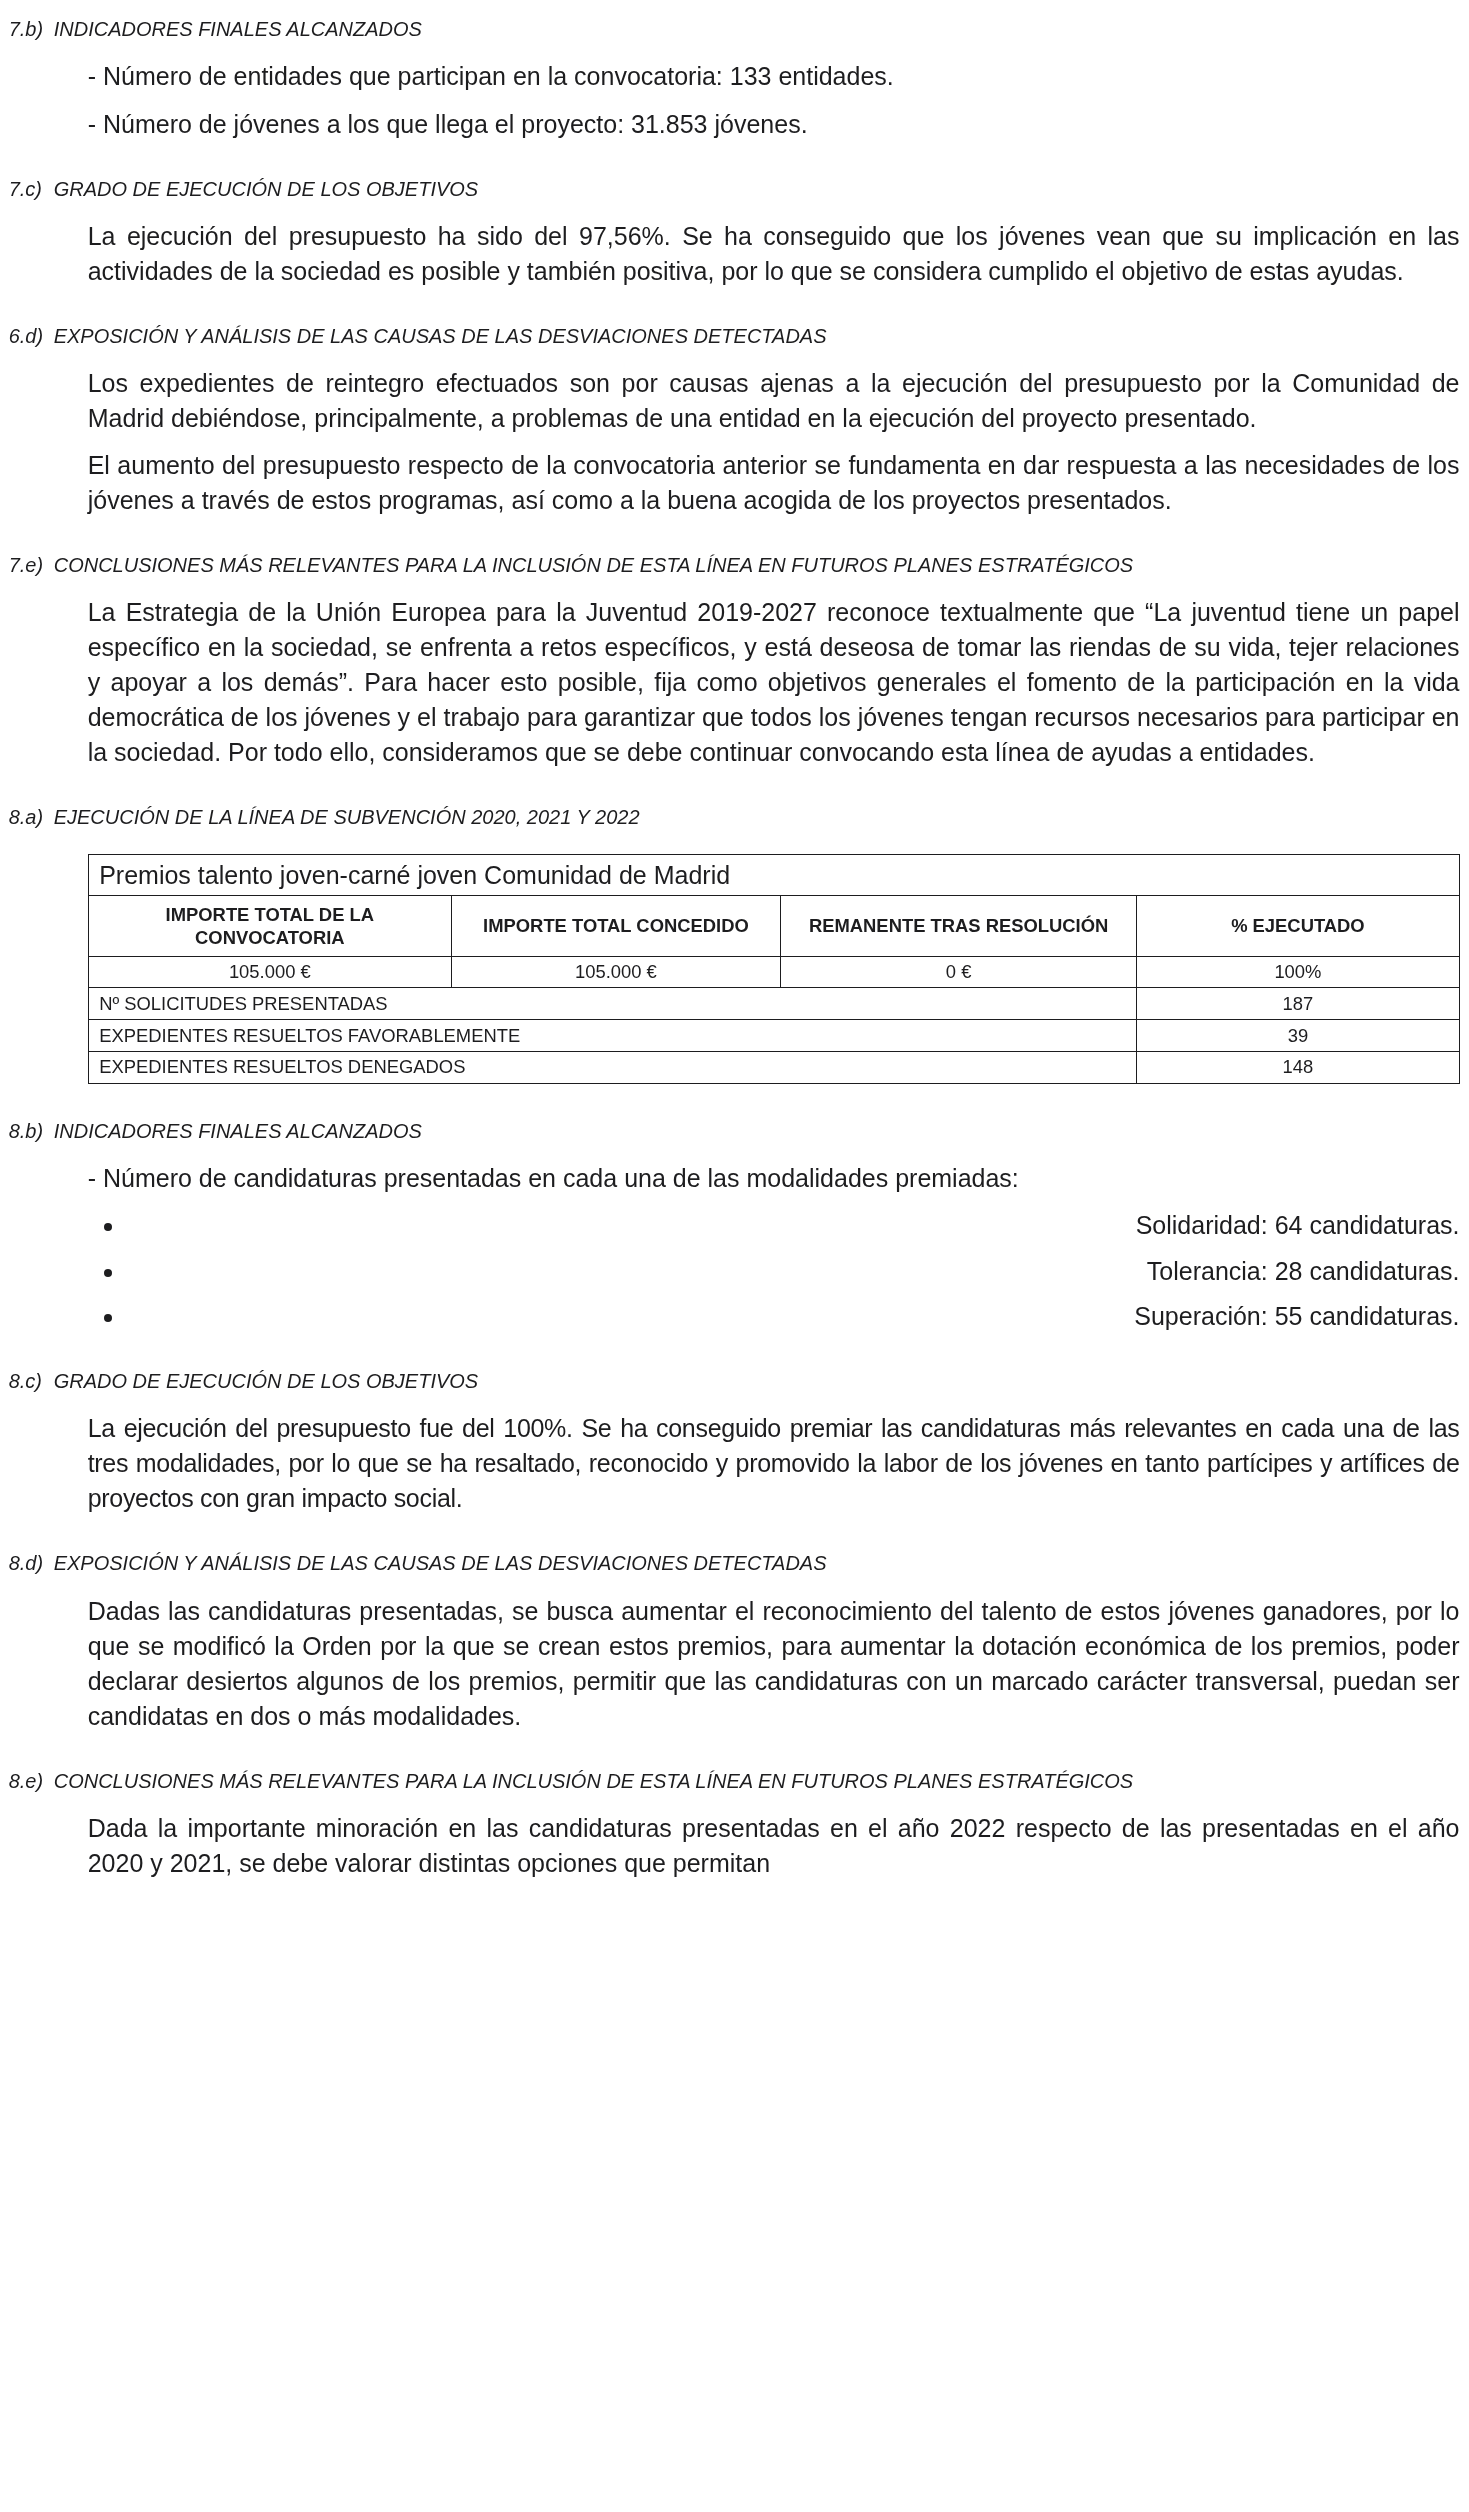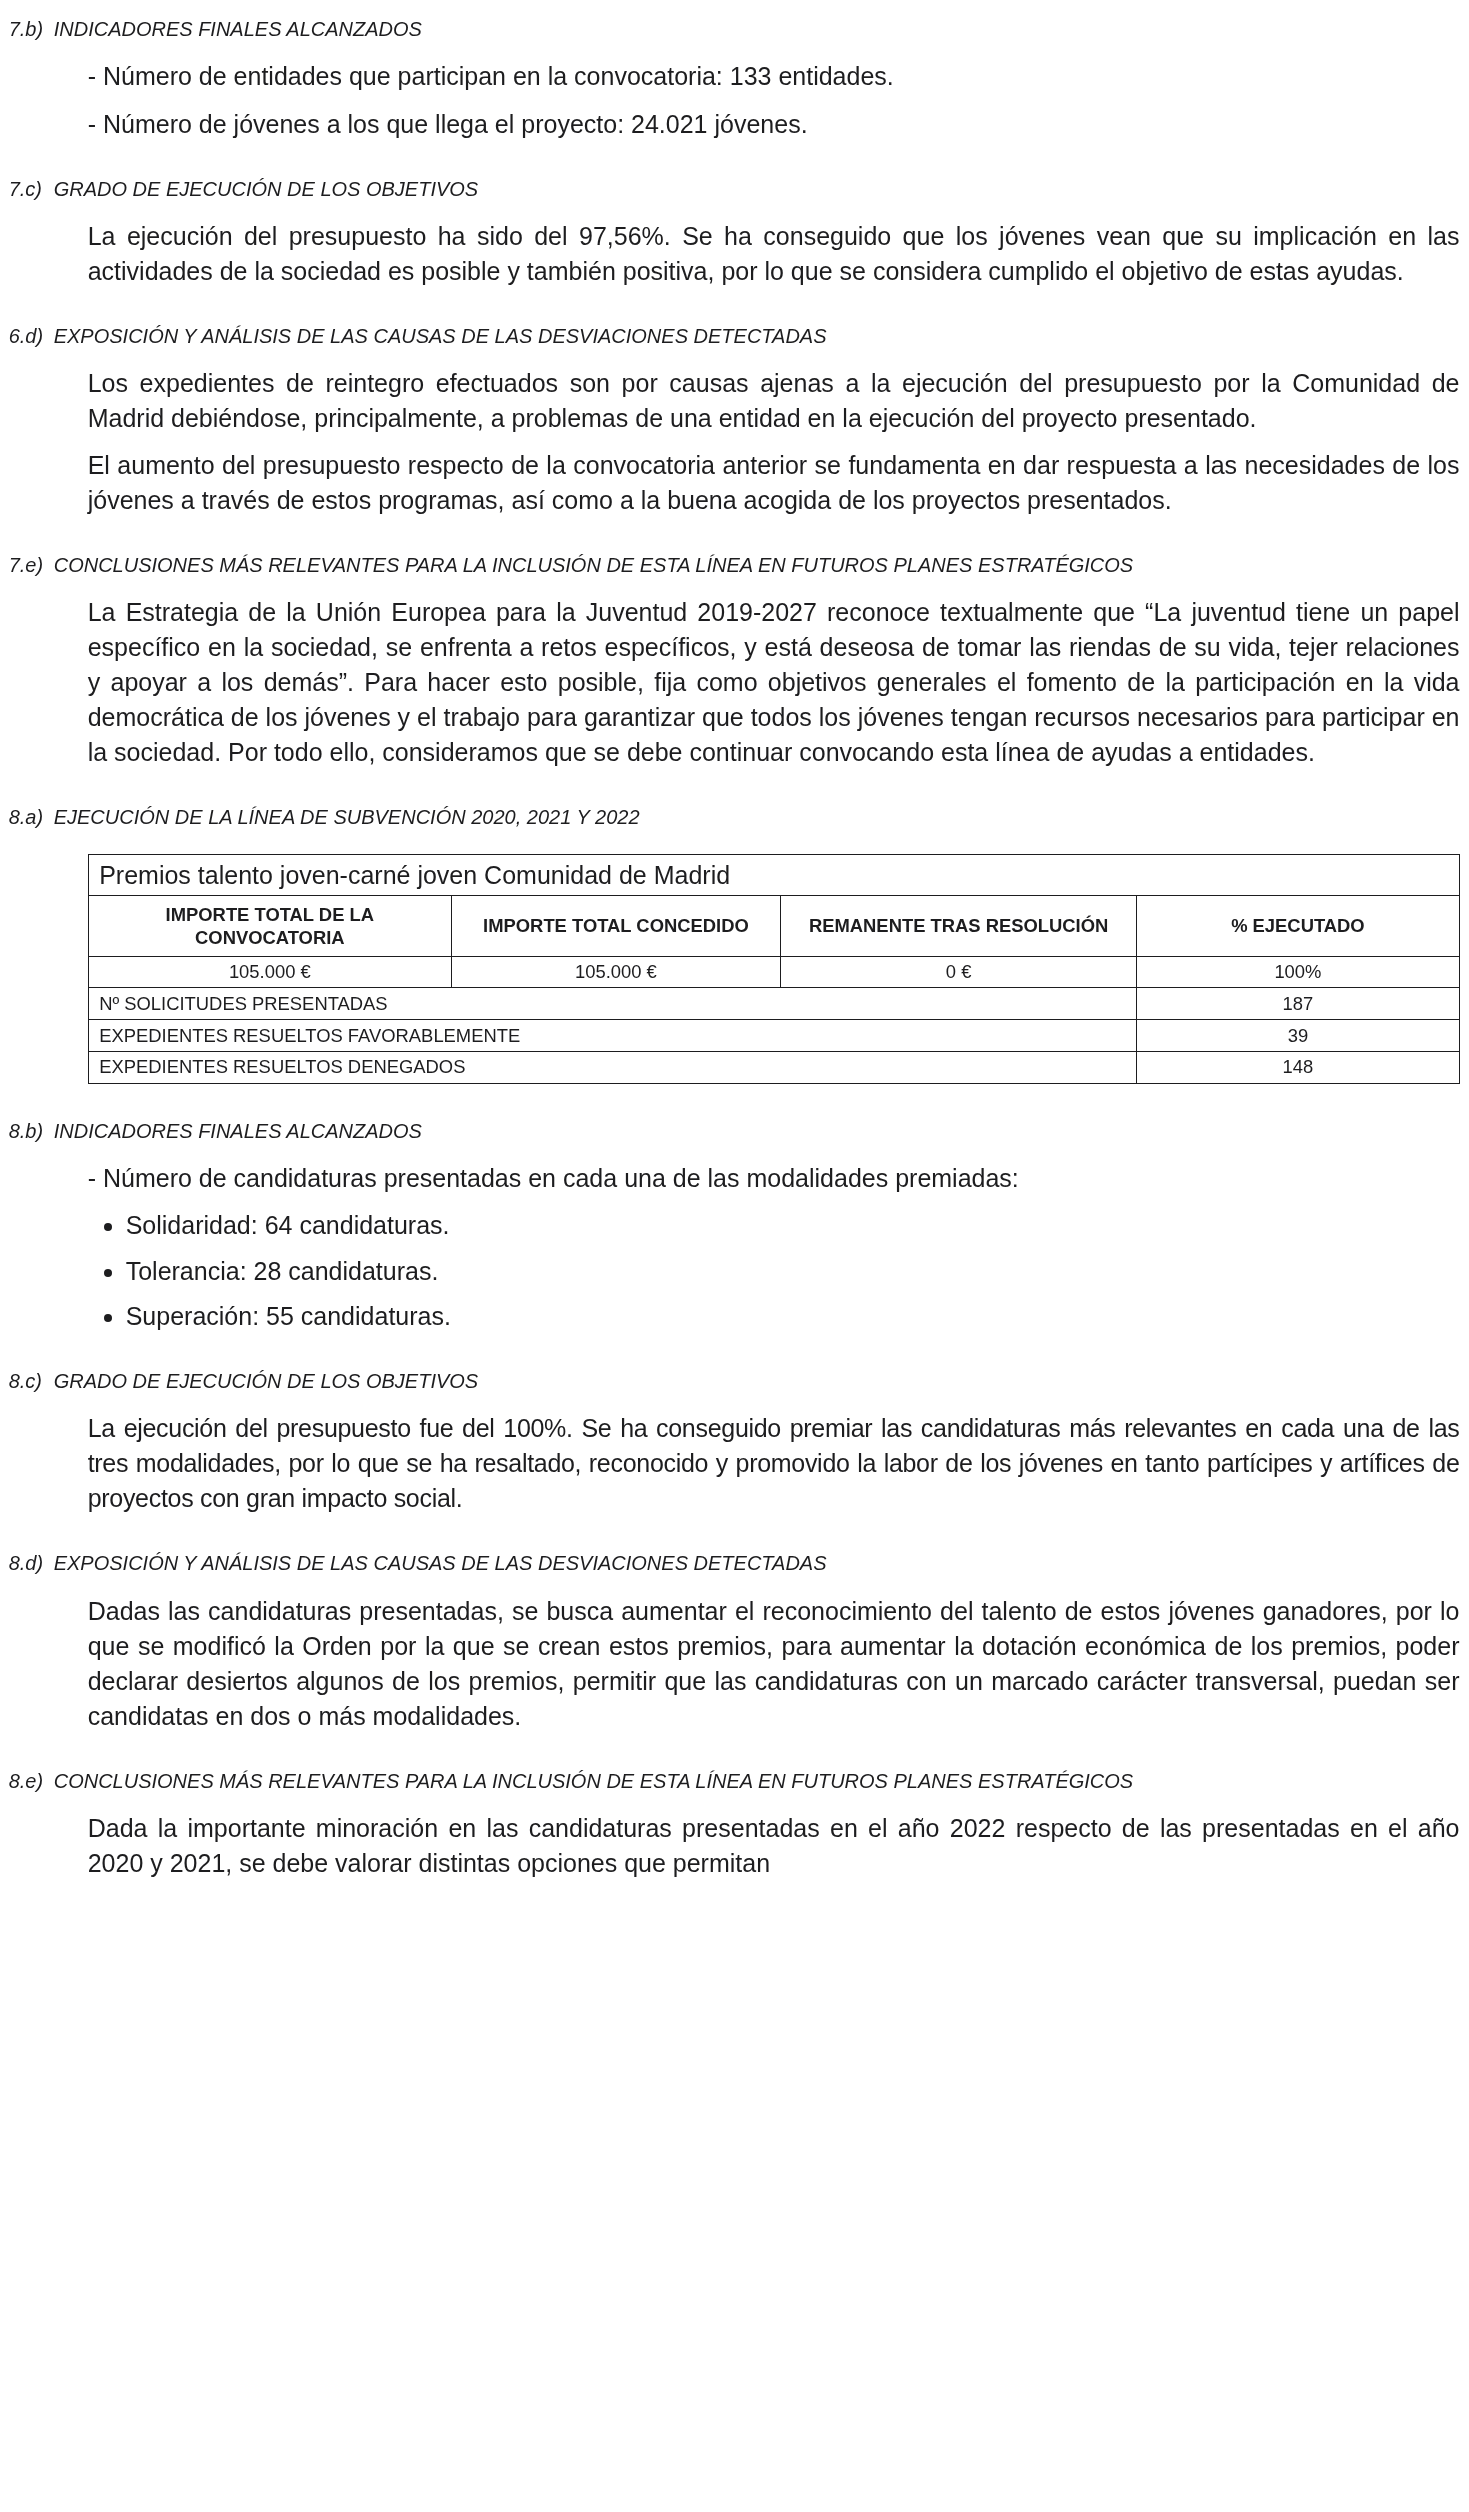--- a/index.html
+++ b/index.html
@@ -47,20 +47,21 @@
     text-align: left;
     margin-bottom: 12.2px;
   }
   ul.bullets {
     margin: 5.2px 0 0 0;
     padding-left: 38px;
     list-style-type: disc;
   }
   ul.bullets li {
     margin-bottom: 10.5px;
+    text-align: right;
   }
   .condensed {
     letter-spacing: -0.3px;
   }
   
   table.data-table {
     margin-left: 79px;
     margin-top: 19px;
     width: calc(100% - 79px);
     border-collapse: collapse;
@@ -100,21 +101,21 @@
 
 <div class="page">
 
   <section class="sec">
     <div class="sec-head">
       <span class="sec-label">7.b)</span>
       <span class="sec-title">INDICADORES FINALES ALCANZADOS</span>
     </div>
     <div class="sec-body">
       <p class="dash-line">- Número de entidades que participan en la convocatoria: 133 entidades.</p>
-      <p class="dash-line">- Número de jóvenes a los que llega el proyecto: 24.021 jóvenes.</p>
+      <p class="dash-line">- Número de jóvenes a los que llega el proyecto: 31.853 jóvenes.</p>
     </div>
   </section>
 
   <section class="sec">
     <div class="sec-head">
       <span class="sec-label">7.c)</span>
       <span class="sec-title">GRADO DE EJECUCIÓN DE LOS OBJETIVOS</span>
     </div>
     <div class="sec-body">
       <p>La ejecución del presupuesto ha sido del 97,56%. Se ha conseguido que los jóvenes vean que su implicación en las actividades de la sociedad es posible y también positiva, por lo que se considera cumplido el objetivo de estas ayudas.</p>

